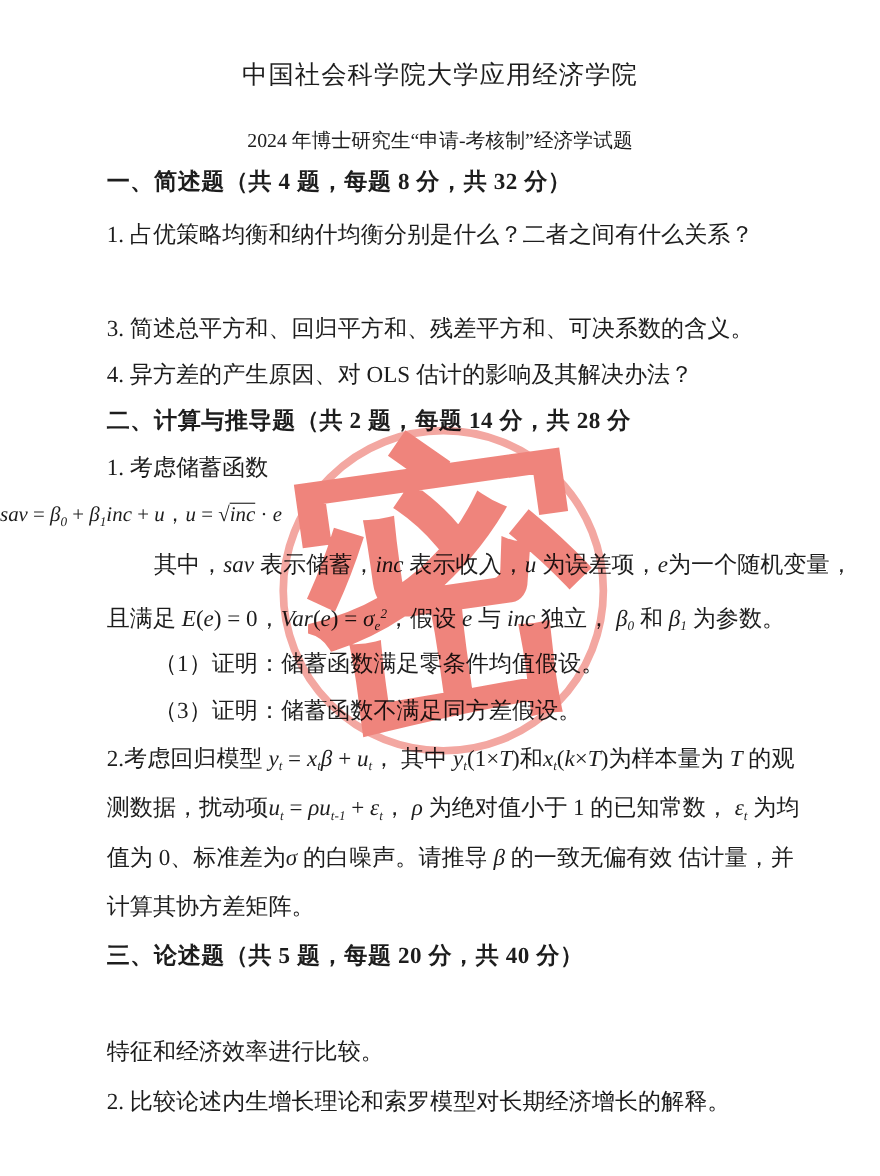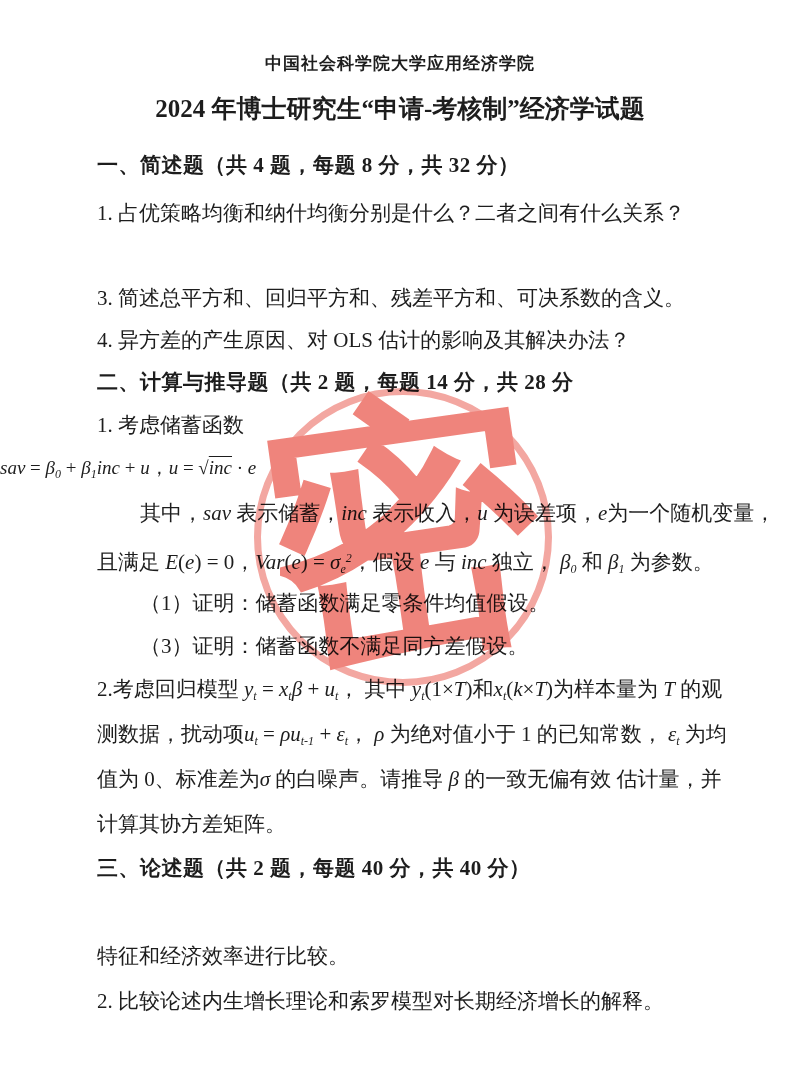--- a/index.html
+++ b/index.html
@@ -9,22 +9,22 @@
     overflow:hidden;
   }
   .page{
     position:relative;width:800px;height:1069px;background:#fff;
     color:var(--ink,#1d1d1d);
   }
   .center-line{
     position:absolute;left:0;width:100%;text-align:center;
     white-space:nowrap;
   }
-  .t1{top:52px;font-size:17px;font-weight:bold;letter-spacing:1px;}
-  .t2{top:92px;font-size:25px;font-weight:bold;}
+  .t1{top:52px;font-size:23px;font-weight:normal;letter-spacing:1px;}
+  .t2{top:116px;font-size:18px;font-weight:normal;}
   .line{
     position:absolute;left:97px;width:660px;font-size:21px;
     white-space:nowrap;line-height:30px;
   }
   .head{font-weight:bold;letter-spacing:0.5px;}
   .indent{left:140px;}
   .formula-line{
     position:absolute;left:0;width:100%;text-align:left;
     font-size:19px;white-space:nowrap;
   }
@@ -68,21 +68,21 @@
   <div class="formula-line" style="top:455px"><span class="seg-it">sav</span><span class="seg-rm"> = </span><span class="seg-it">β</span><span class="seg-sub">0</span><span class="seg-rm"> + </span><span class="seg-it">β</span><span class="seg-sub">1</span><span class="seg-it">inc</span><span class="seg-rm"> + </span><span class="seg-it">u</span><span class="seg-rm">，</span><span class="seg-it">u</span><span class="seg-rm"> = </span><span class="seg-rm">√</span><span class="seg-over">inc</span><span class="seg-rm"> · </span><span class="seg-it">e</span></div>
   <div class="line indent" style="top:498px"><span class="seg-rm">其中，</span><span class="seg-it">sav</span><span class="seg-rm"> 表示储蓄，</span><span class="seg-it">inc</span><span class="seg-rm"> 表示收入，</span><span class="seg-it">u</span><span class="seg-rm"> 为误差项，</span><span class="seg-it">e</span><span class="seg-rm">为一个随机变量，</span></div>
   <div class="line" style="top:543px"><span class="seg-rm">且满足 </span><span class="seg-it">E</span><span class="seg-rm">(</span><span class="seg-it">e</span><span class="seg-rm">) = 0，</span><span class="seg-it">Var</span><span class="seg-rm">(</span><span class="seg-it">e</span><span class="seg-rm">) = </span><span class="seg-it">σ</span><span class="seg-sub">e</span><span class="seg-sup">2</span><span class="seg-rm">，假设 </span><span class="seg-it">e</span><span class="seg-rm"> 与 </span><span class="seg-it">inc</span><span class="seg-rm"> 独立， </span><span class="seg-it">β</span><span class="seg-sub">0</span><span class="seg-rm"> 和 </span><span class="seg-it">β</span><span class="seg-sub">1</span><span class="seg-rm"> 为参数。</span></div>
   <div class="line indent" style="top:588px">（1）证明：储蓄函数满足零条件均值假设。</div>
   <div class="line indent" style="top:631px">（3）证明：储蓄函数不满足同方差假设。</div>
   <div class="line" style="top:674px"><span class="seg-rm">2.考虑回归模型 </span><span class="seg-it">y</span><span class="seg-sub">t</span><span class="seg-rm"> = </span><span class="seg-it">x</span><span class="seg-sub">t</span><span class="seg-it">β</span><span class="seg-rm"> + </span><span class="seg-it">u</span><span class="seg-sub">t</span><span class="seg-rm">， 其中 </span><span class="seg-it">y</span><span class="seg-sub">t</span><span class="seg-rm">(1×</span><span class="seg-it">T</span><span class="seg-rm">)和</span><span class="seg-it">x</span><span class="seg-sub">t</span><span class="seg-rm">(</span><span class="seg-it">k</span><span class="seg-rm">×</span><span class="seg-it">T</span><span class="seg-rm">)为样本量为 </span><span class="seg-it">T</span><span class="seg-rm"> 的观</span></div>
   <div class="line" style="top:719px"><span class="seg-rm">测数据，扰动项</span><span class="seg-it">u</span><span class="seg-sub">t</span><span class="seg-rm"> = </span><span class="seg-it">ρu</span><span class="seg-sub">t-1</span><span class="seg-rm"> + </span><span class="seg-it">ε</span><span class="seg-sub">t</span><span class="seg-rm">， </span><span class="seg-it">ρ</span><span class="seg-rm"> 为绝对值小于 1 的已知常数， </span><span class="seg-it">ε</span><span class="seg-sub">t</span><span class="seg-rm"> 为均</span></div>
   <div class="line" style="top:764px"><span class="seg-rm">值为 0、标准差为</span><span class="seg-it">σ</span><span class="seg-rm"> 的白噪声。请推导 </span><span class="seg-it">β</span><span class="seg-rm"> 的一致无偏有效 估计量，并</span></div>
   <div class="line" style="top:809px"><span class="seg-rm">计算其协方差矩阵。</span></div>
 
-  <div class="line head" style="top:853px">三、论述题（共 2 题，每题 40 分，共 40 分）</div>
+  <div class="line head" style="top:853px">三、论述题（共 5 题，每题 20 分，共 40 分）</div>
   <div class="line" style="top:941px">特征和经济效率进行比较。</div>
   <div class="line" style="top:986px">2. 比较论述内生增长理论和索罗模型对长期经济增长的解释。</div>
 
   <div class="stamp">
     <span class="stamp-char">密</span>
   </div>
 
 </div>
 
 </body></html>

